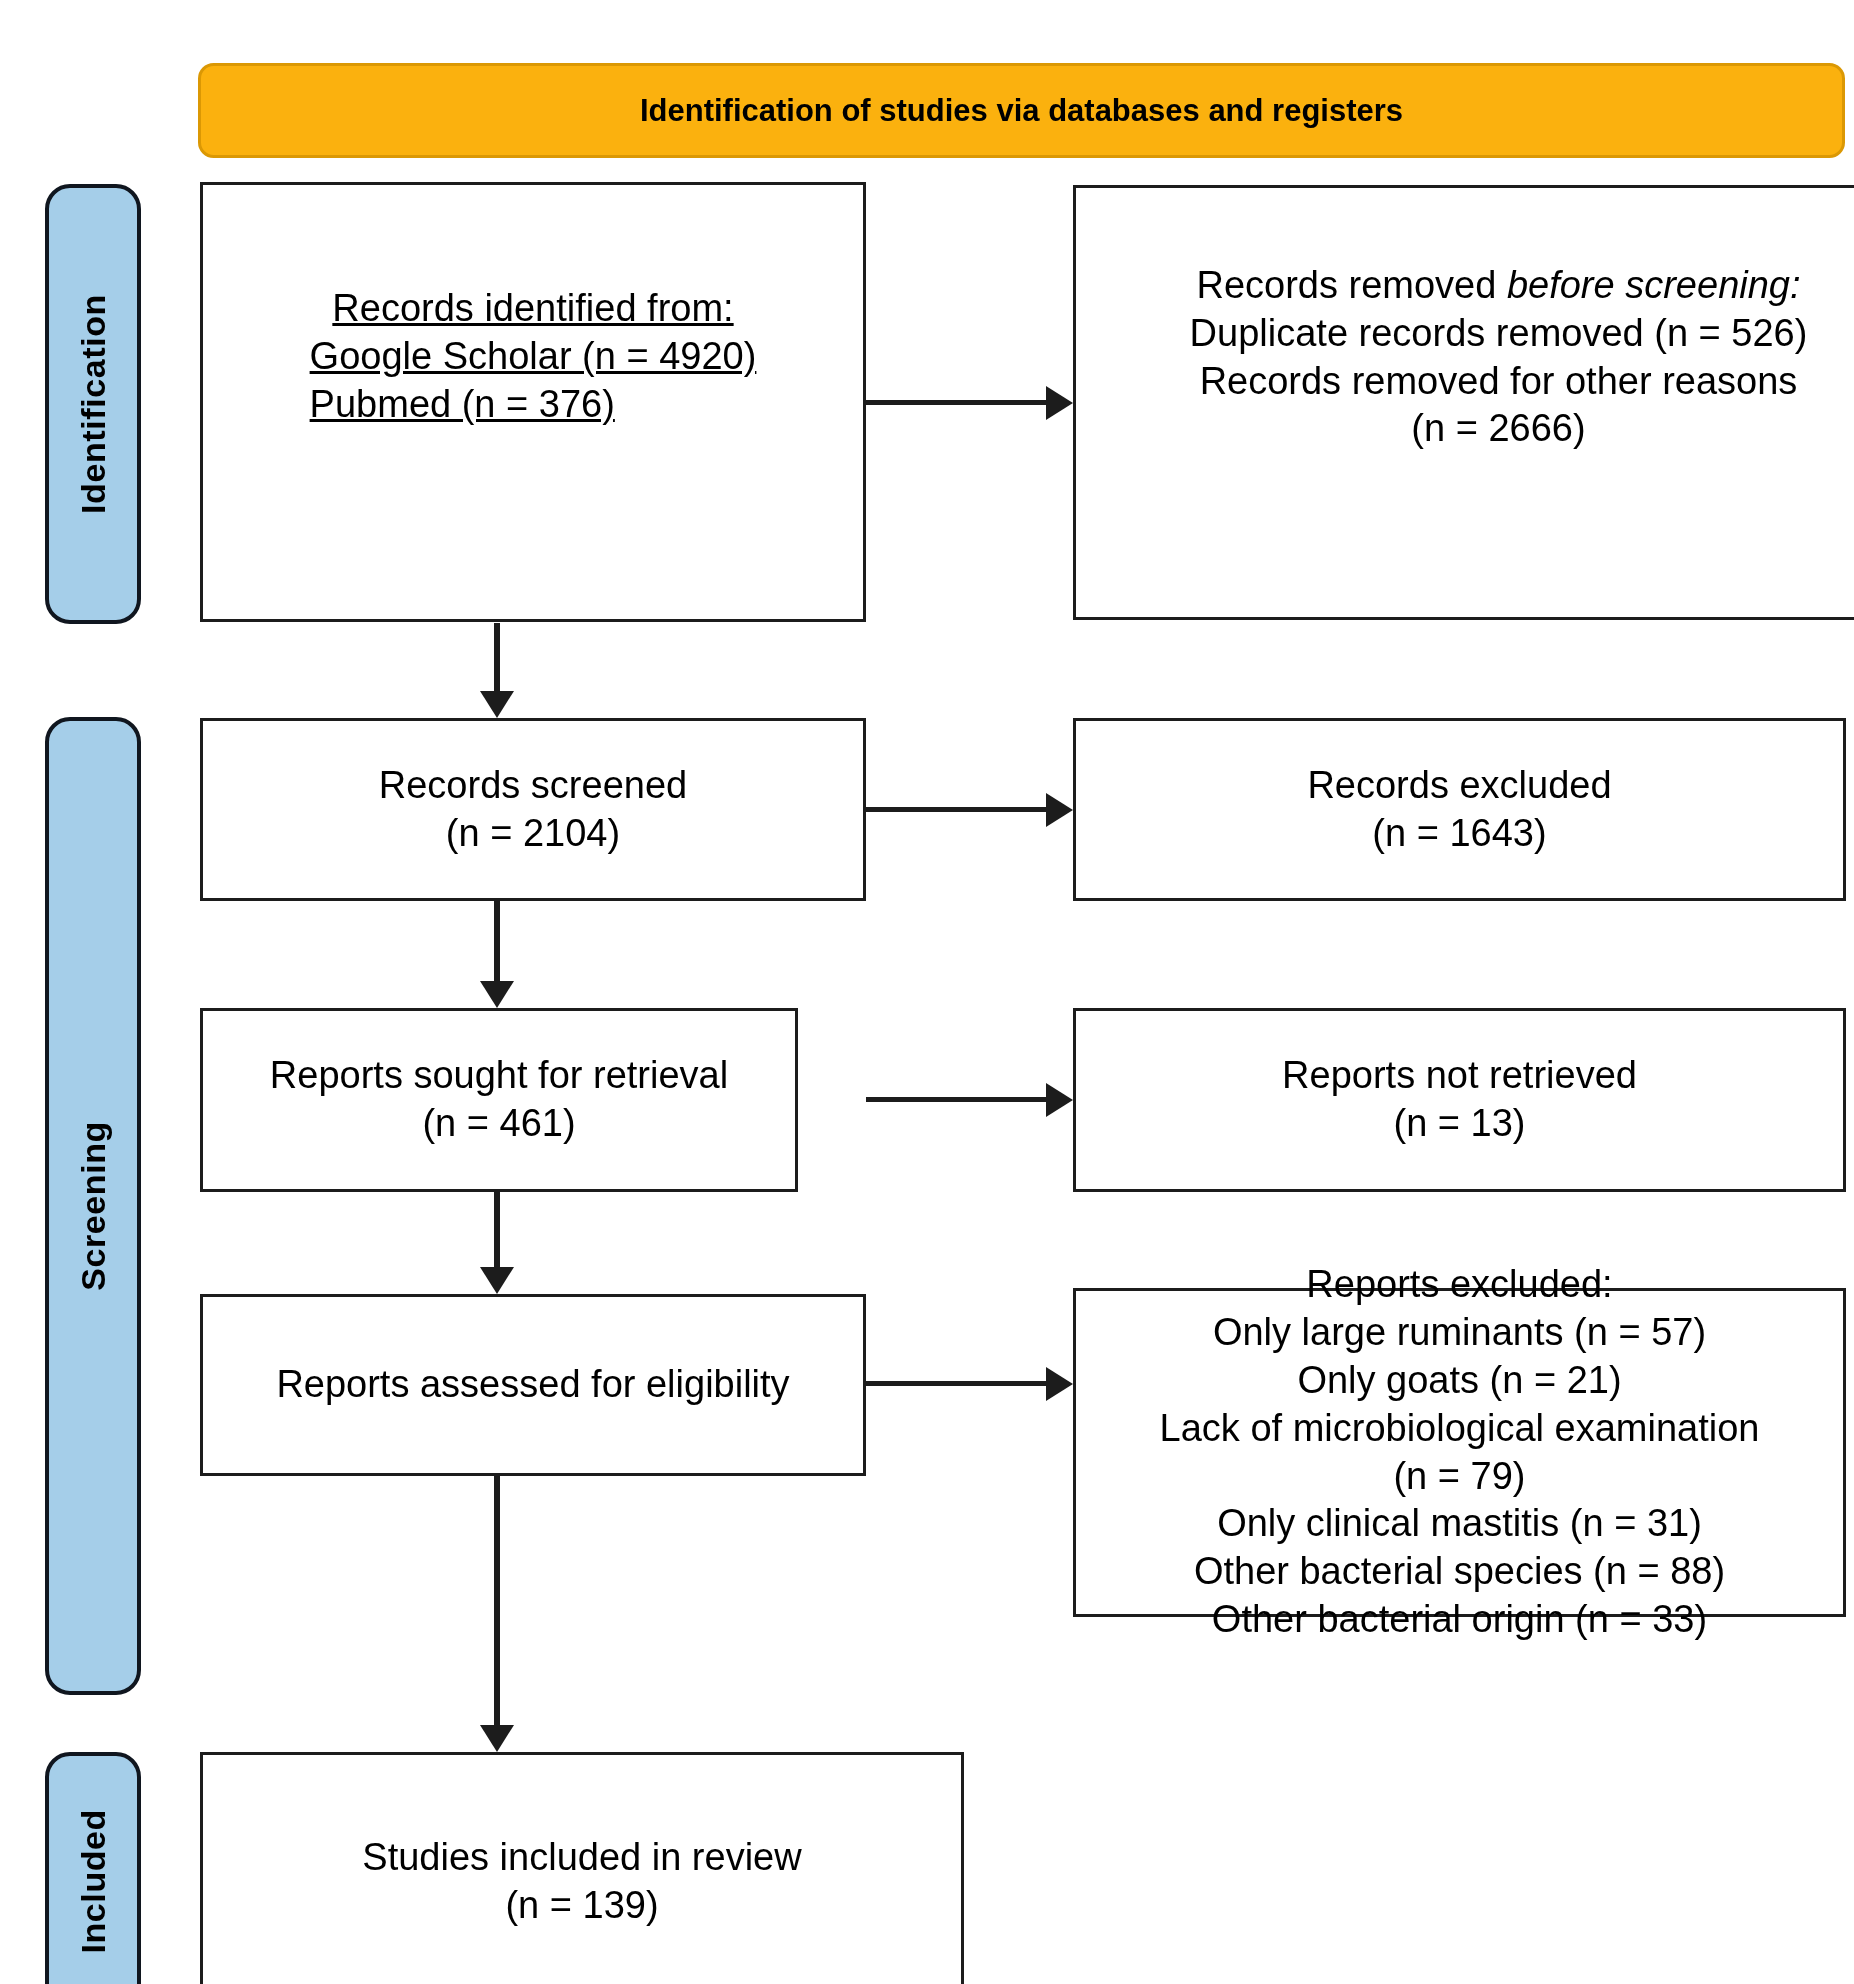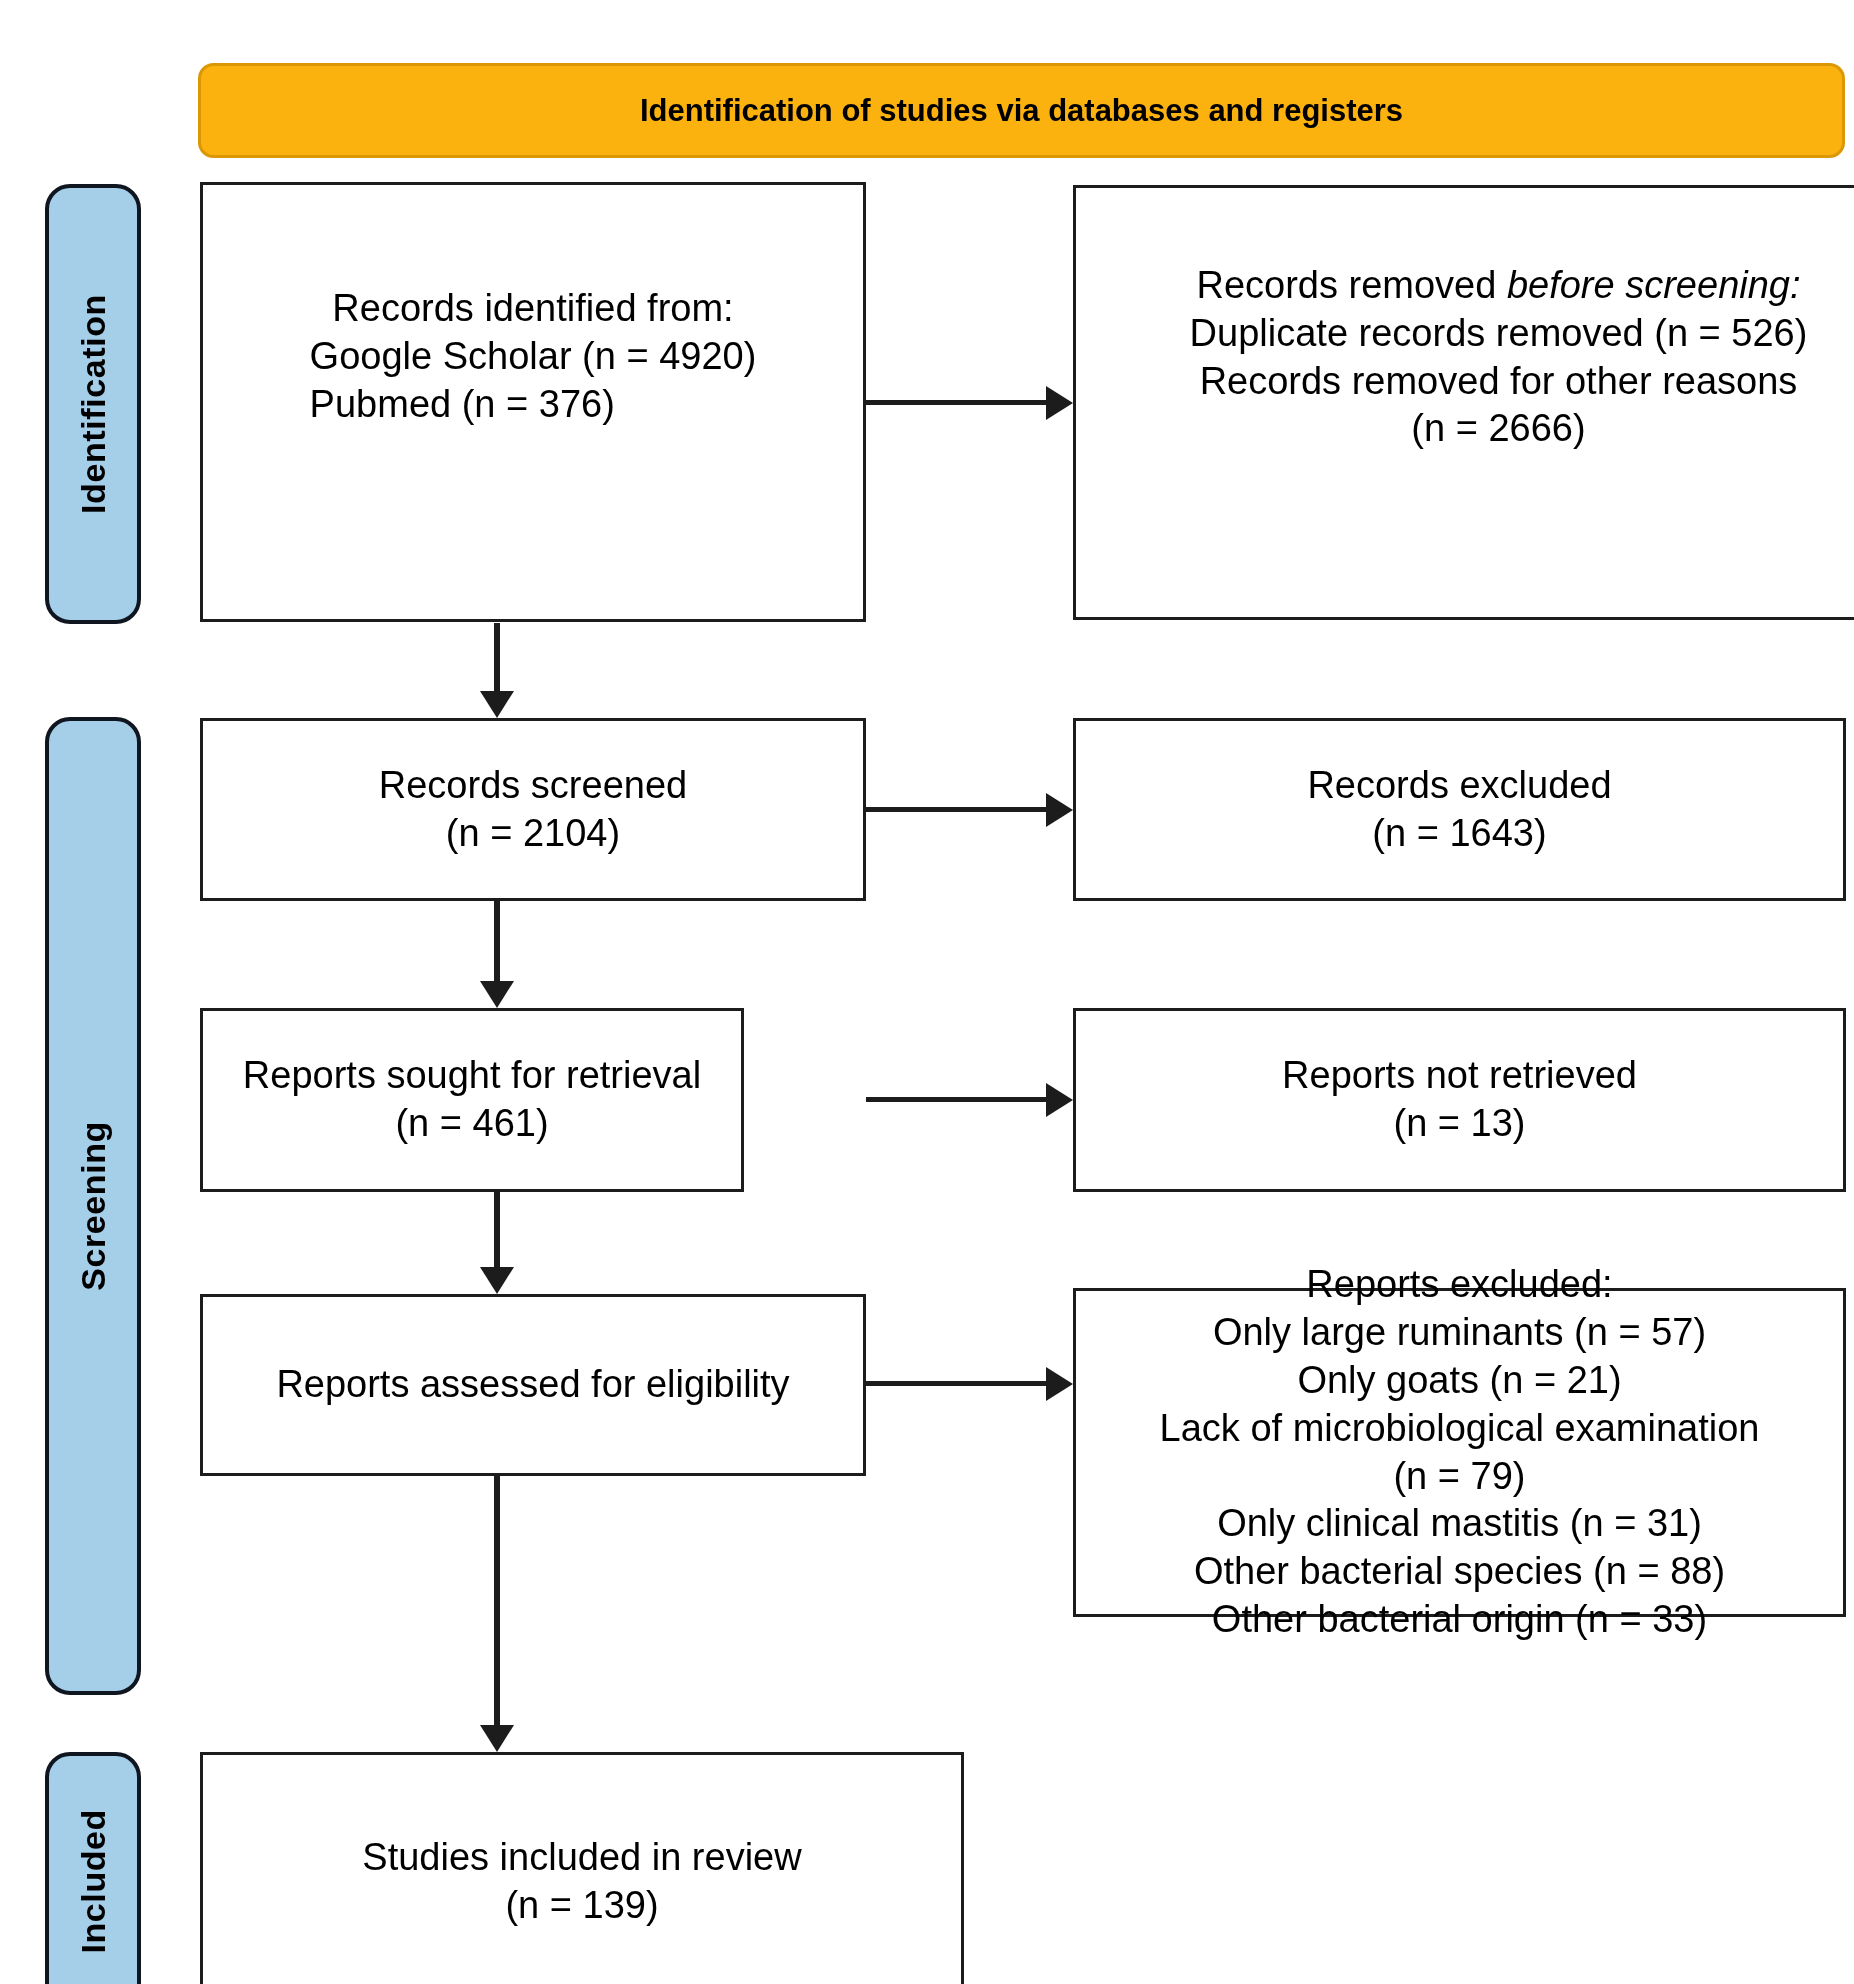--- a/index.html
+++ b/index.html
@@ -57,29 +57,29 @@
     position:absolute;
     background:#fff;
     border:3.2px solid var(--box-border);
     box-sizing:border-box;
     display:flex;align-items:center;justify-content:center;
     font-size:38px;line-height:1.26;
     text-align:center;
   }
   .box .content{max-width:96%;}
   .box .line{display:block;}
-  .content.listy{width:max-content;max-width:96%;text-align:left;}
+  .content.listy{width:max-content;max-width:96%;text-align:left;text-decoration:underline;}
   .content.listy .line.center{text-align:center;}
   .content.lift{transform:translateY(-45px);}
 
   .box-identified{left:200px;top:146px;width:666px;height:440px;}
   .box-removed{left:1073px;top:149px;width:851px;height:435px;}
   .box-screened{left:200px;top:682px;width:666px;height:183px;}
   .box-records-excluded{left:1073px;top:682px;width:773px;height:183px;}
-  .box-sought{left:200px;top:972px;width:544px;height:184px;}
+  .box-sought{left:200px;top:972px;width:598px;height:184px;}
   .box-not-retrieved{left:1073px;top:972px;width:773px;height:184px;}
   .box-assessed{left:200px;top:1258px;width:666px;height:182px;}
   .box-reports-excluded{left:1073px;top:1252px;width:773px;height:329px;padding:18px 0;}
   .box-included{left:200px;top:1716px;width:764px;height:259px;}
 
   
   .arrow-h{position:absolute;height:35px;}
   .arrow-h .shaft{position:absolute;left:0;right:23.4px;top:50%;margin-top:-2.6px;height:5.2px;background:var(--arrow);}
   .arrow-h .head{position:absolute;right:0;top:50%;margin-top:-17px;width:0;height:0;
     border-top:17px solid transparent;border-bottom:17px solid transparent;border-left:27px solid var(--arrow);}

